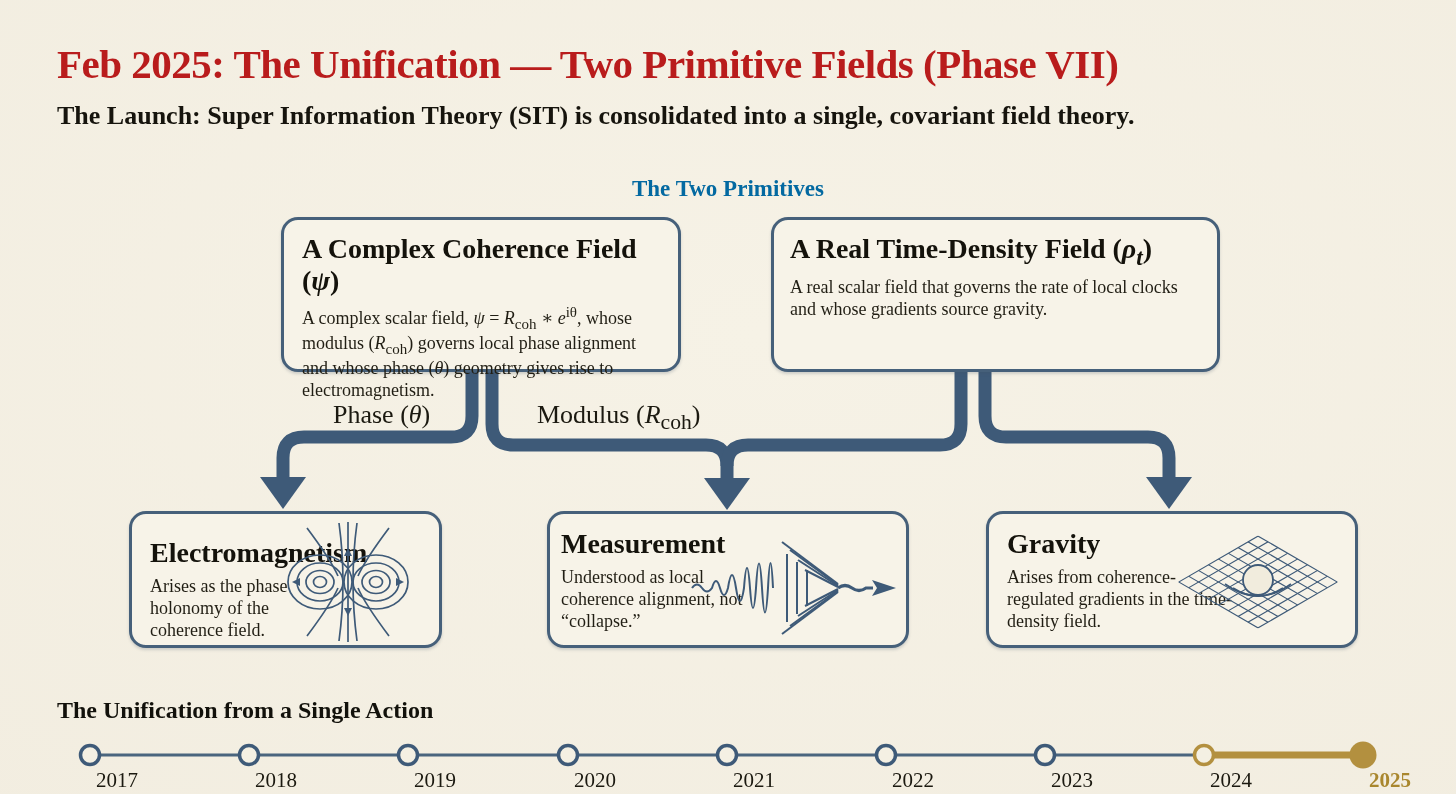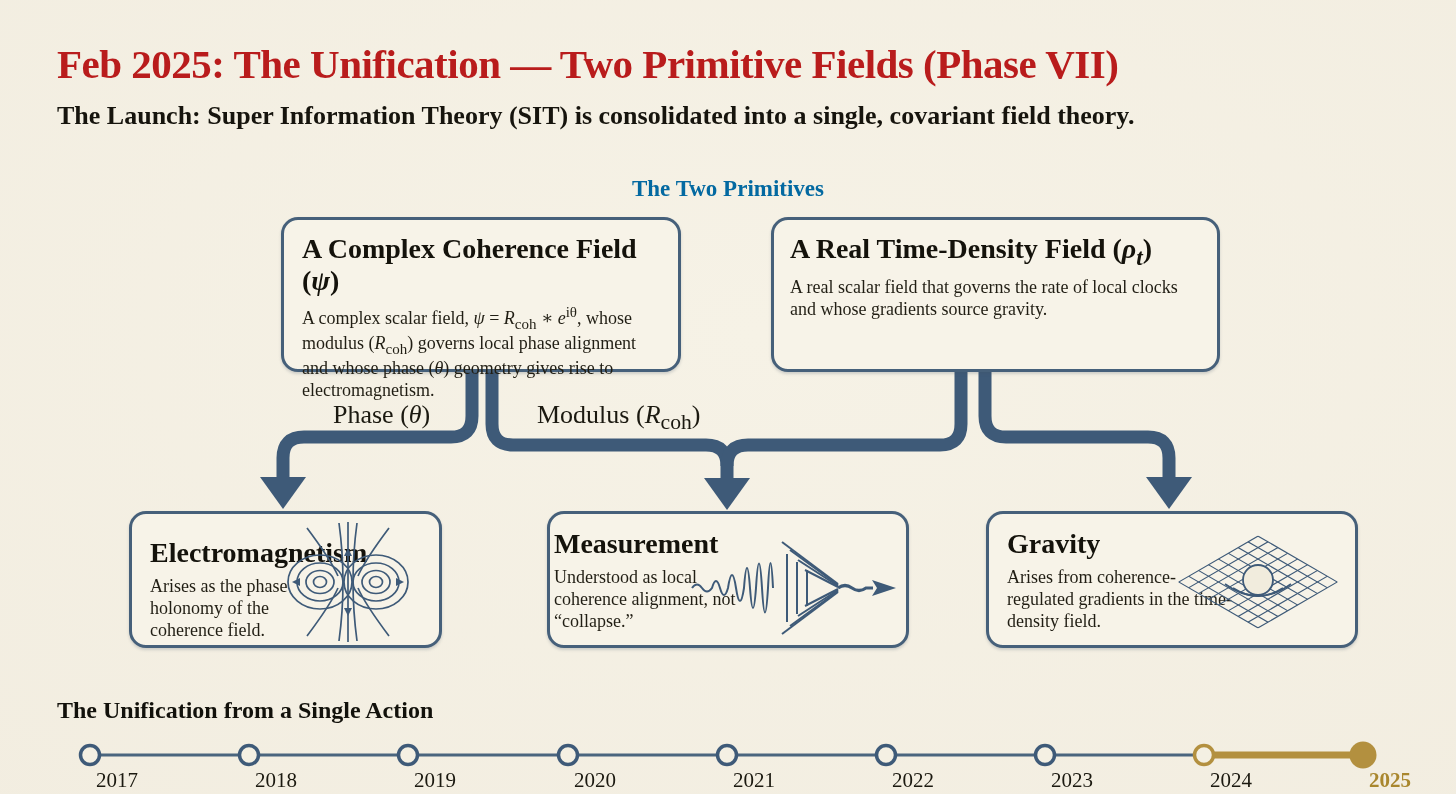--- a/index.html
+++ b/index.html
@@ -38,21 +38,21 @@
     margin-top:6px;font-size:18px;line-height:1.22;color:#211e14;
   }
   #box-coherence{left:281px;top:217px;width:400px;height:155px;padding:13px 18px;}
   #box-timedensity{left:771px;top:217px;width:449px;height:155px;padding:13px 16px;}
   #connector-svg{left:0;top:0;width:1456px;height:794px;z-index:1;pointer-events:none;}
   .arrow-label{font-size:26px;color:#1b1910;z-index:3;}
   #label-phase{left:333px;top:400px;}
   #label-modulus{left:537px;top:400px;}
   .outcome{position:absolute;}
   #box-em{left:97px;top:511px;width:313px;height:137px;padding:23px 18px;margin-left:32px;}
-  #box-meas{left:547px;top:511px;width:362px;height:137px;padding:14px 4px;}
+  #box-meas{left:547px;top:511px;width:362px;height:137px;padding:14px 11px;}
   #box-grav{left:986px;top:511px;width:372px;height:137px;padding:14px 18px;}
   .outcome .body{margin-top:7px;}
   #box-em .body{width:178px;}
   #box-meas .body{width:212px;}
   #box-grav .body{width:228px;}
   .illus{position:absolute;pointer-events:none;}
   #illus-em{right:12px;top:6px;}
   #illus-meas{right:6px;top:22px;}
   #illus-grav{right:6px;top:14px;}
   .footer-heading{

